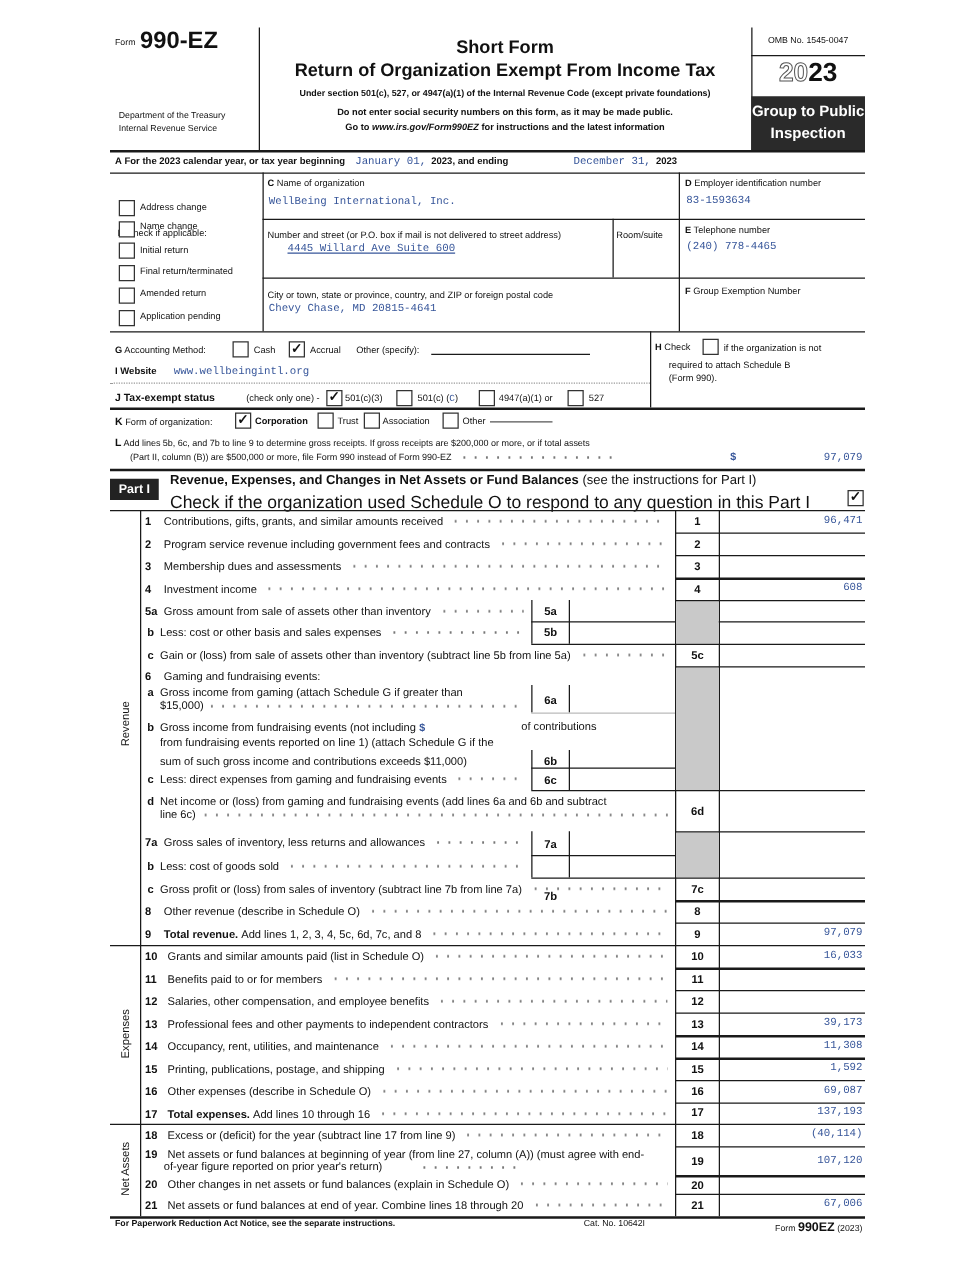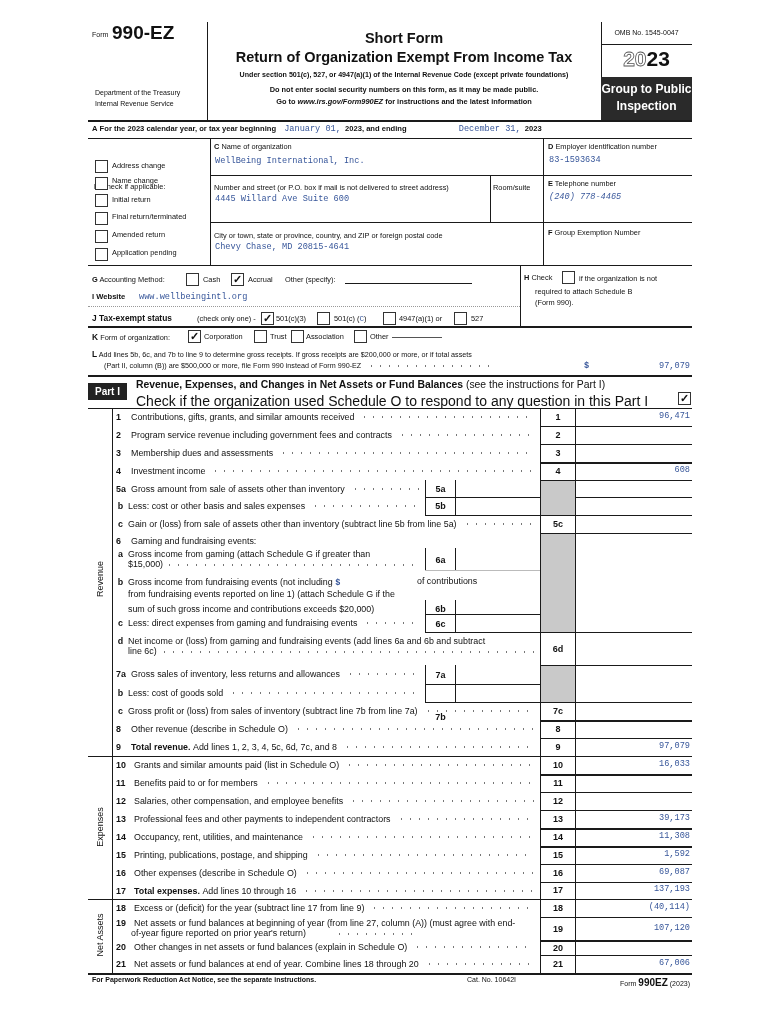--- a/index.html
+++ b/index.html
@@ -97,29 +97,29 @@
     <span class="abs lbl7" style="left:112px;top:230px;">Amended return</span>
   </div>
 <div>
     <div class="cb" style="left:95px;top:248px;"></div>
     <span class="abs lbl7" style="left:112px;top:248px;">Application pending</span>
   </div>
 
 <div class="abs lbl7" style="left:214px;top:142px;"><b>C</b> <span>Name of organization</span></div>
 <div class="abs val" style="left:215px;top:156px;">WellBeing International, Inc.</div>
 <div class="abs lbl7" style="left:214px;top:183px;">Number and street (or P.O. box if mail is not delivered to street address)</div>
-<div class="abs val" style="left:215px;top:194px;">4445 Willard Ave Suite 600</div>
+<div class="abs val" style="left:230px;top:194px;text-decoration:underline;">4445 Willard Ave Suite 600</div>
 <div class="abs lbl7" style="left:493px;top:183px;">Room/suite</div>
 <div class="abs lbl7" style="left:214px;top:231px;">City or town, state or province, country, and ZIP or foreign postal code</div>
 <div class="abs val" style="left:215px;top:242px;">Chevy Chase, MD 20815-4641</div>
 
 <div class="abs lbl7" style="left:548px;top:142px;"><b>D</b> <span>Employer identification number</span></div>
 <div class="abs val" style="left:549px;top:155px;">83-1593634</div>
 <div class="abs lbl7" style="left:548px;top:179px;"><b>E</b> <span>Telephone number</span></div>
-<div class="abs val" style="left:549px;top:192px;font-style:italic;">(240) 778-4465</div>
+<div class="abs val" style="left:549px;top:192px;">(240) 778-4465</div>
 <div class="abs lbl7" style="left:548px;top:228px;"><b>F</b> <span>Group Exemption Number</span></div>
 
 <div class="vl" style="left:520px;top:265px;height:61px;"></div>
 <div class="abs lbl7" style="left:92px;top:275px;"><b>G</b> <span>Accounting Method:</span></div>
 <div class="cb" style="left:186px;top:273px;"></div>
 <span class="abs lbl7" style="left:203px;top:275px;">Cash</span>
 <div class="cb" style="left:231px;top:273px;">✓</div>
 <span class="abs lbl7" style="left:248px;top:275px;">Accrual</span>
 <span class="abs lbl7" style="left:285px;top:275px;">Other (specify):</span>
 <div class="hl" style="left:345px;width:127px;top:283px;"></div>
@@ -141,21 +141,21 @@
 
 <div class="abs lbl7" style="left:524px;top:273px;"><b>H</b> <span>Check</span></div>
 <div class="cb" style="left:562px;top:271px;"></div>
 <span class="abs lbl7" style="left:579px;top:274px;">if the organization is not</span>
 <span class="abs lbl7" style="left:535px;top:287px;">required to attach Schedule B</span>
 <span class="abs lbl7" style="left:535px;top:298px;">(Form 990).</span>
 <div class="hl" style="left:88px;width:604px;top:326px;height:1.5px;"></div>
 
 <div class="abs lbl7" style="left:92px;top:332px;"><b style="font-size:8.4px;">K</b> <span>Form of organization:</span></div>
 <div class="cb" style="left:188px;top:330px;">✓</div>
-<span class="abs lbl7" style="left:204px;top:332px;">Corporation</span>
+<span class="abs lbl7" style="left:204px;top:332px;font-weight:bold;">Corporation</span>
 <div class="cb" style="left:254px;top:330px;"></div>
 <span class="abs lbl7" style="left:270px;top:332px;">Trust</span>
 <div class="cb" style="left:291px;top:330px;"></div>
 <span class="abs lbl7" style="left:306px;top:332px;">Association</span>
 <div class="cb" style="left:354px;top:330px;"></div>
 <span class="abs lbl7" style="left:370px;top:332px;">Other</span>
 <div class="hl" style="left:392px;width:50px;top:337px;background:#555;"></div>
 
 <div class="abs" style="left:92px;top:349px;font-size:7.2px;"><b style="font-size:8.4px;">L</b> <span>Add lines 5b, 6c, and 7b to line 9 to determine gross receipts. If gross receipts are $200,000 or more, or if total assets</span></div>
 <div class="abs" style="left:104px;top:361px;font-size:7.2px;display:flex;width:390px;align-items:center;">
@@ -295,21 +295,21 @@
 <div class="ibox-l" style="top:555px;">6a</div>
 <div class="abs val" style="left:456px;width:82px;top:554px;text-align:right;"></div>
 
 <div class="abs" style="left:113px;top:573px;font-size:8.9px;line-height:18px;">
   <span class="sub" style="display:inline-block;">b</span><span>Gross income from fundraising events (not including</span>
   <span class="val b">$</span>
 </div>
 <div class="abs" style="left:362px;top:576px;width:50px;height:10px;"></div>
 <span class="abs" style="left:417px;top:576px;font-size:8.9px;">of contributions</span>
 <div class="abs" style="left:128px;top:589px;font-size:8.9px;">from fundraising events reported on line 1) (attach Schedule G if the</div>
-<div class="abs" style="left:128px;top:604px;font-size:8.9px;">sum of such gross income and contributions exceeds $20,000)</div>
+<div class="abs" style="left:128px;top:604px;font-size:8.9px;">sum of such gross income and contributions exceeds $11,000)</div>
 <div class="ibox-l" style="top:604px;">6b</div>
 <div class="abs val" style="left:456px;width:82px;top:603px;text-align:right;"></div>
 
 <div class="row-text" style="top:615px;">
     <span class="sub">c</span>
     <span>Less: direct expenses from gaming and fundraising events</span>
     <span class="leader"></span>
   </div>
 <div class="ibox-l" style="top:619px;">6c</div>
 <div class="abs val" style="left:456px;width:82px;top:618px;text-align:right;"></div>

